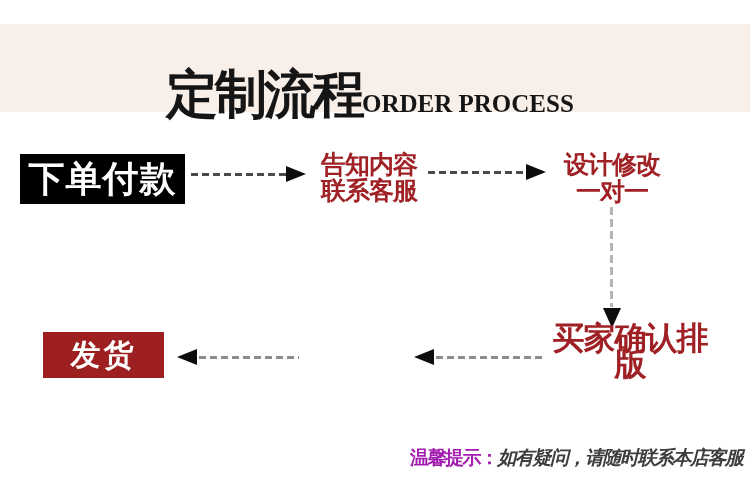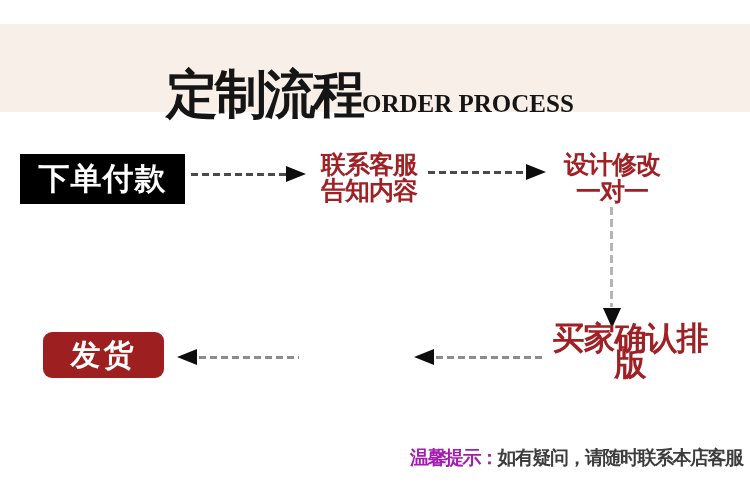--- a/index.html
+++ b/index.html
@@ -25,25 +25,25 @@
     font-size:25px;font-weight:600;color:#151515;letter-spacing:0px;
     margin-left:0;vertical-align:baseline;
   }
   
   .step-box{
     position:absolute;display:flex;align-items:center;justify-content:center;
     color:#ffffff;font-weight:700;
   }
   .box-start{
     left:20px;top:154px;width:165px;height:50px;background:#000000;
-    font-size:31px;letter-spacing:1px;
+    font-size:36px;letter-spacing:1px;
   }
   .box-ship{
     left:43px;top:332px;width:121px;height:46px;background:#9e1f1f;
-    font-size:30px;letter-spacing:3px;border-radius:9px;
+    font-size:30px;letter-spacing:3px;
   }
   
   .step-text{
     position:absolute;color:#a02125;font-weight:700;text-align:center;
     letter-spacing:-1px;
   }
   .step-contact{left:299px;top:151px;width:140px;font-size:25px;line-height:26px;}
   .step-design{left:542px;top:151px;width:140px;font-size:25px;line-height:27px;}
   .step-confirm{left:545px;top:325px;width:170px;font-size:32px;line-height:26px;}
   .step-produce{left:300px;top:344px;width:118px;font-size:27px;line-height:28px;}
@@ -68,41 +68,41 @@
   .al1-dash{left:436px;top:356px;width:108px;}
   .al1-head{left:414px;top:349px;}
   .al2-dash{left:199px;top:356px;width:100px;}
   .al2-head{left:177px;top:349px;}
   
   .tip{
     position:absolute;left:410px;top:445px;white-space:nowrap;
     font-size:19px;font-weight:700;letter-spacing:-1.5px;
   }
   .tip-label{color:#a21caf;}
-  .tip-text{color:#3d3d3d;}
+  .tip-text{color:#3d3d3d;font-style:italic;}
 </style>
 </head>
 <body>
 
 <div class="canvas">
 
   <div class="banner">
     <div class="banner-inner">
       <span class="title-zh">定制流程</span><span class="title-en">ORDER PROCESS</span>
     </div>
   </div>
 
   <div class="step-box box-start">下单付款</div>
 
   <div class="dash-h dash-dark ar1-dash"></div>
   <div class="head head-right ar1-head"></div>
 
   <div class="step-text step-contact">
+    <div>告知内容</div>
     <div>联系客服</div>
-    <div>告知内容</div>
   </div>
 
   <div class="dash-h dash-dark ar2-dash"></div>
   <div class="head head-right ar2-head"></div>
 
   <div class="step-text step-design">
     <div>设计修改</div>
     <div>一对一</div>
   </div>
 

